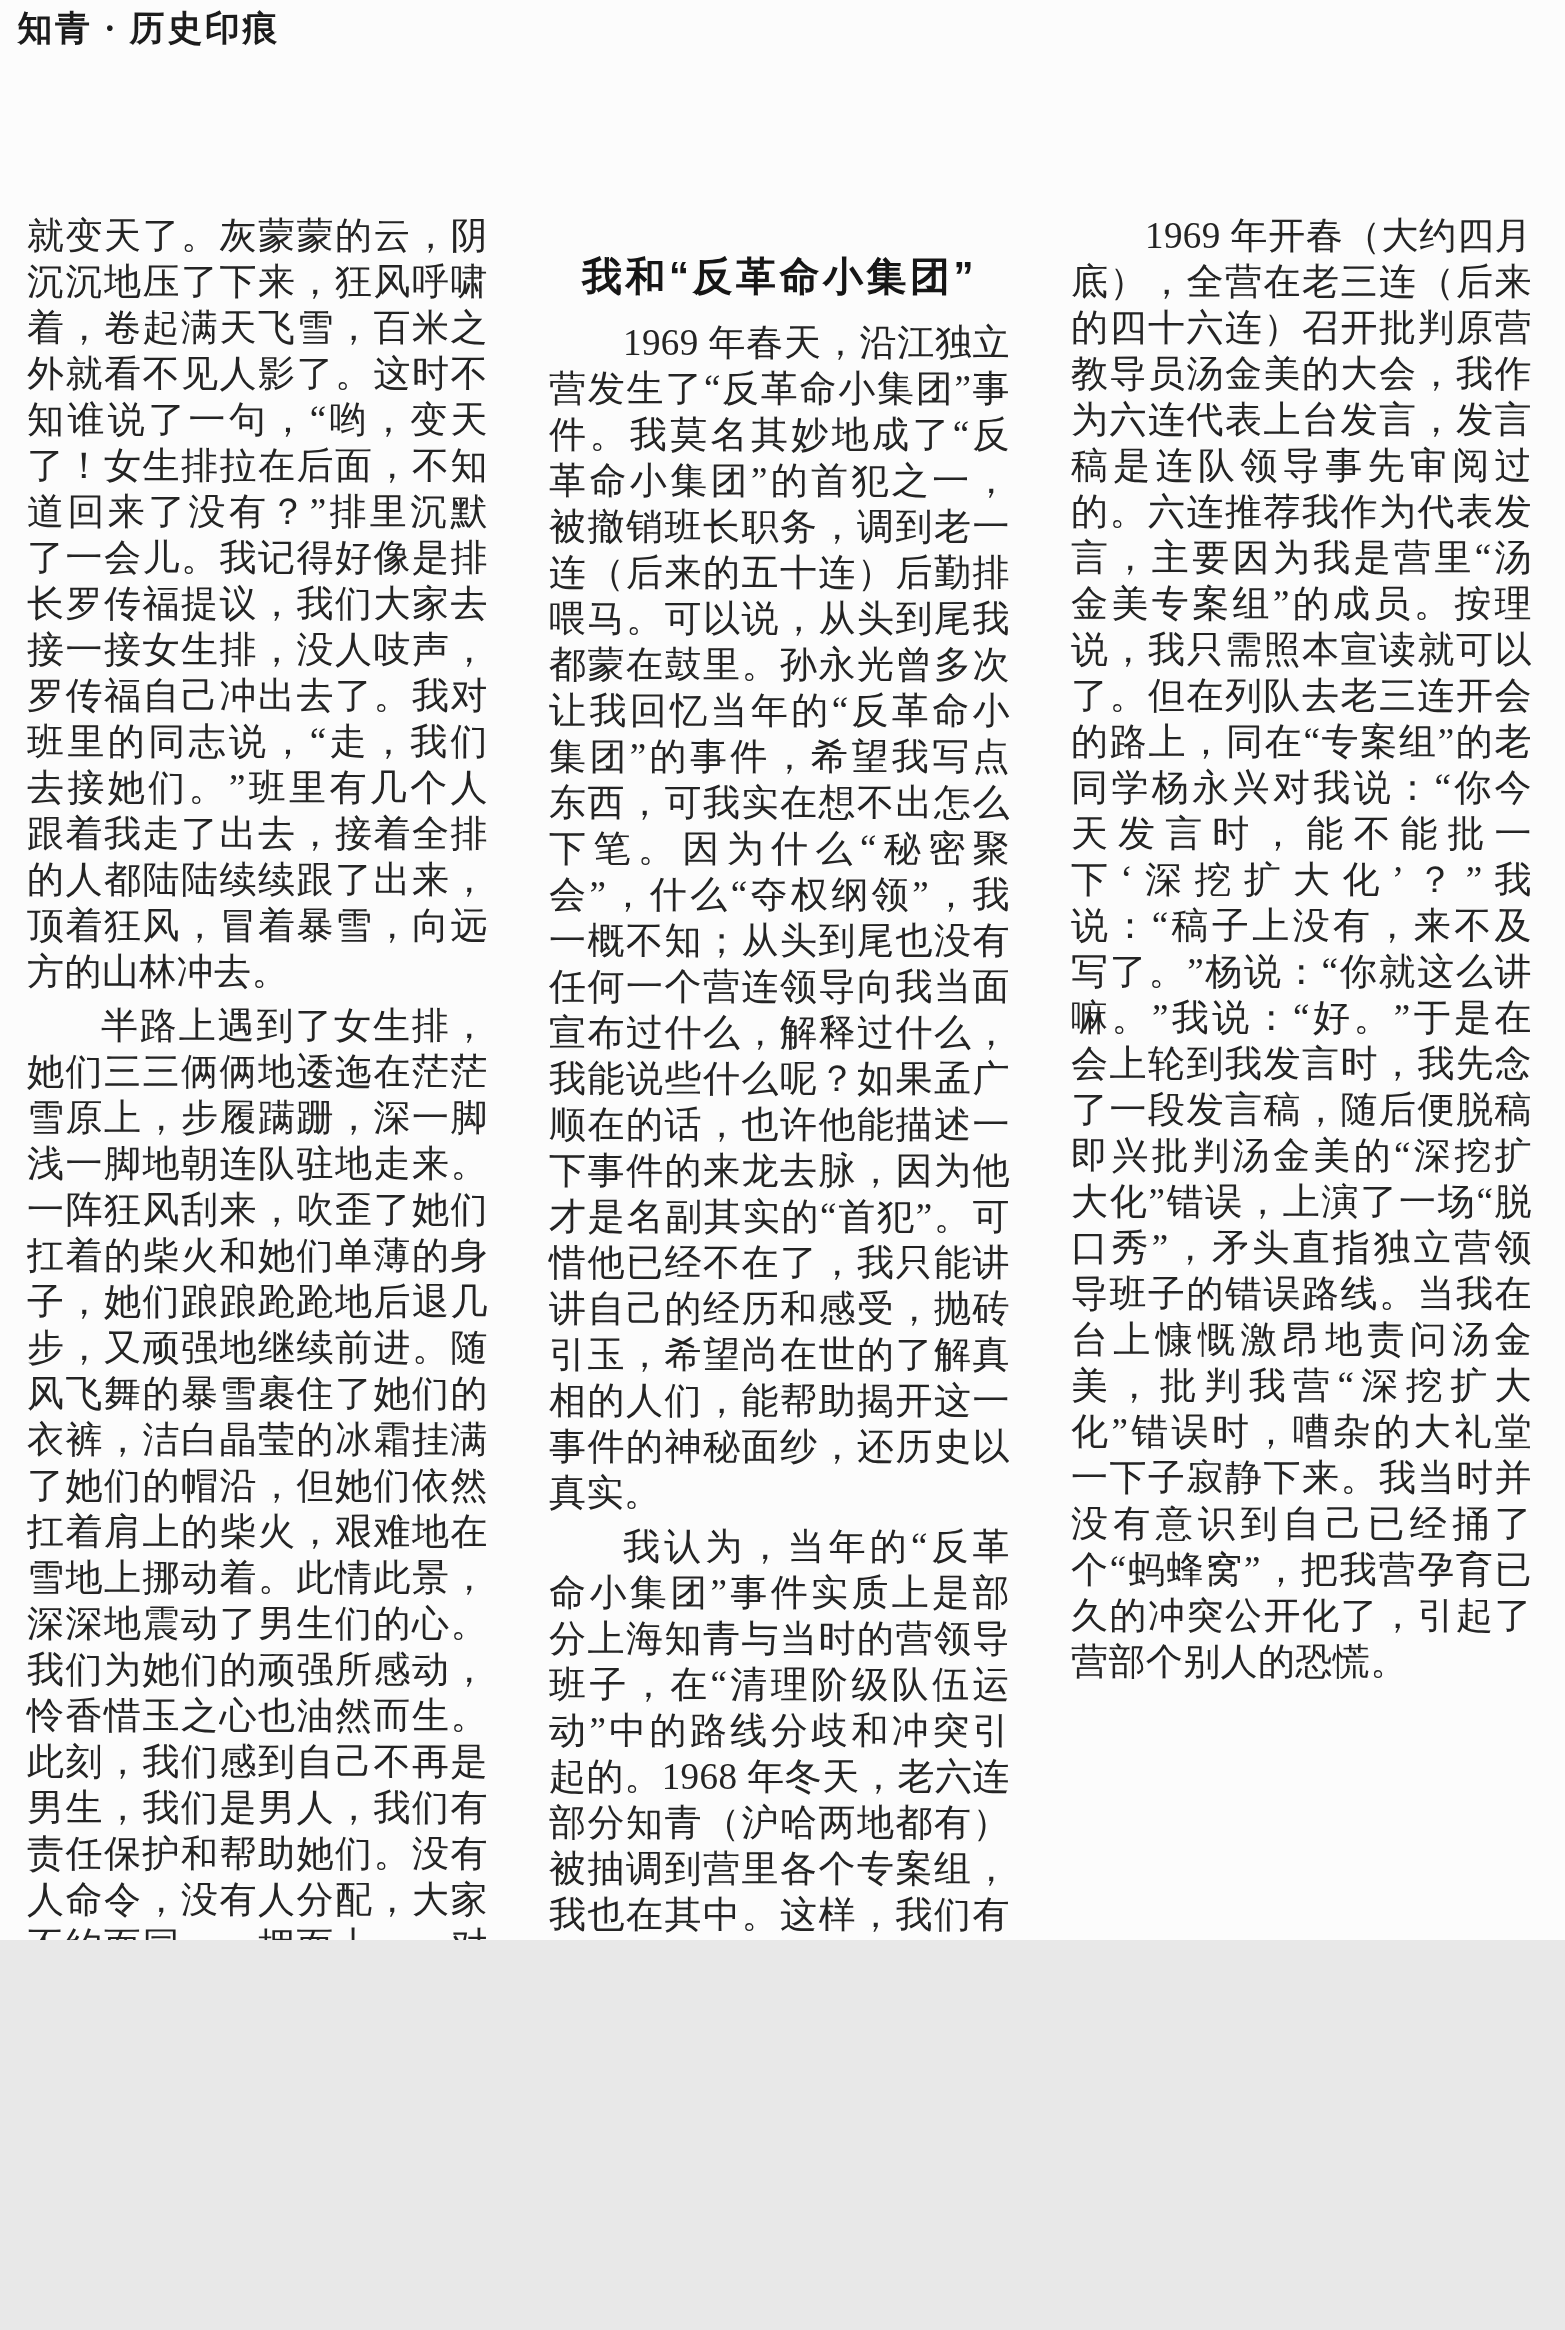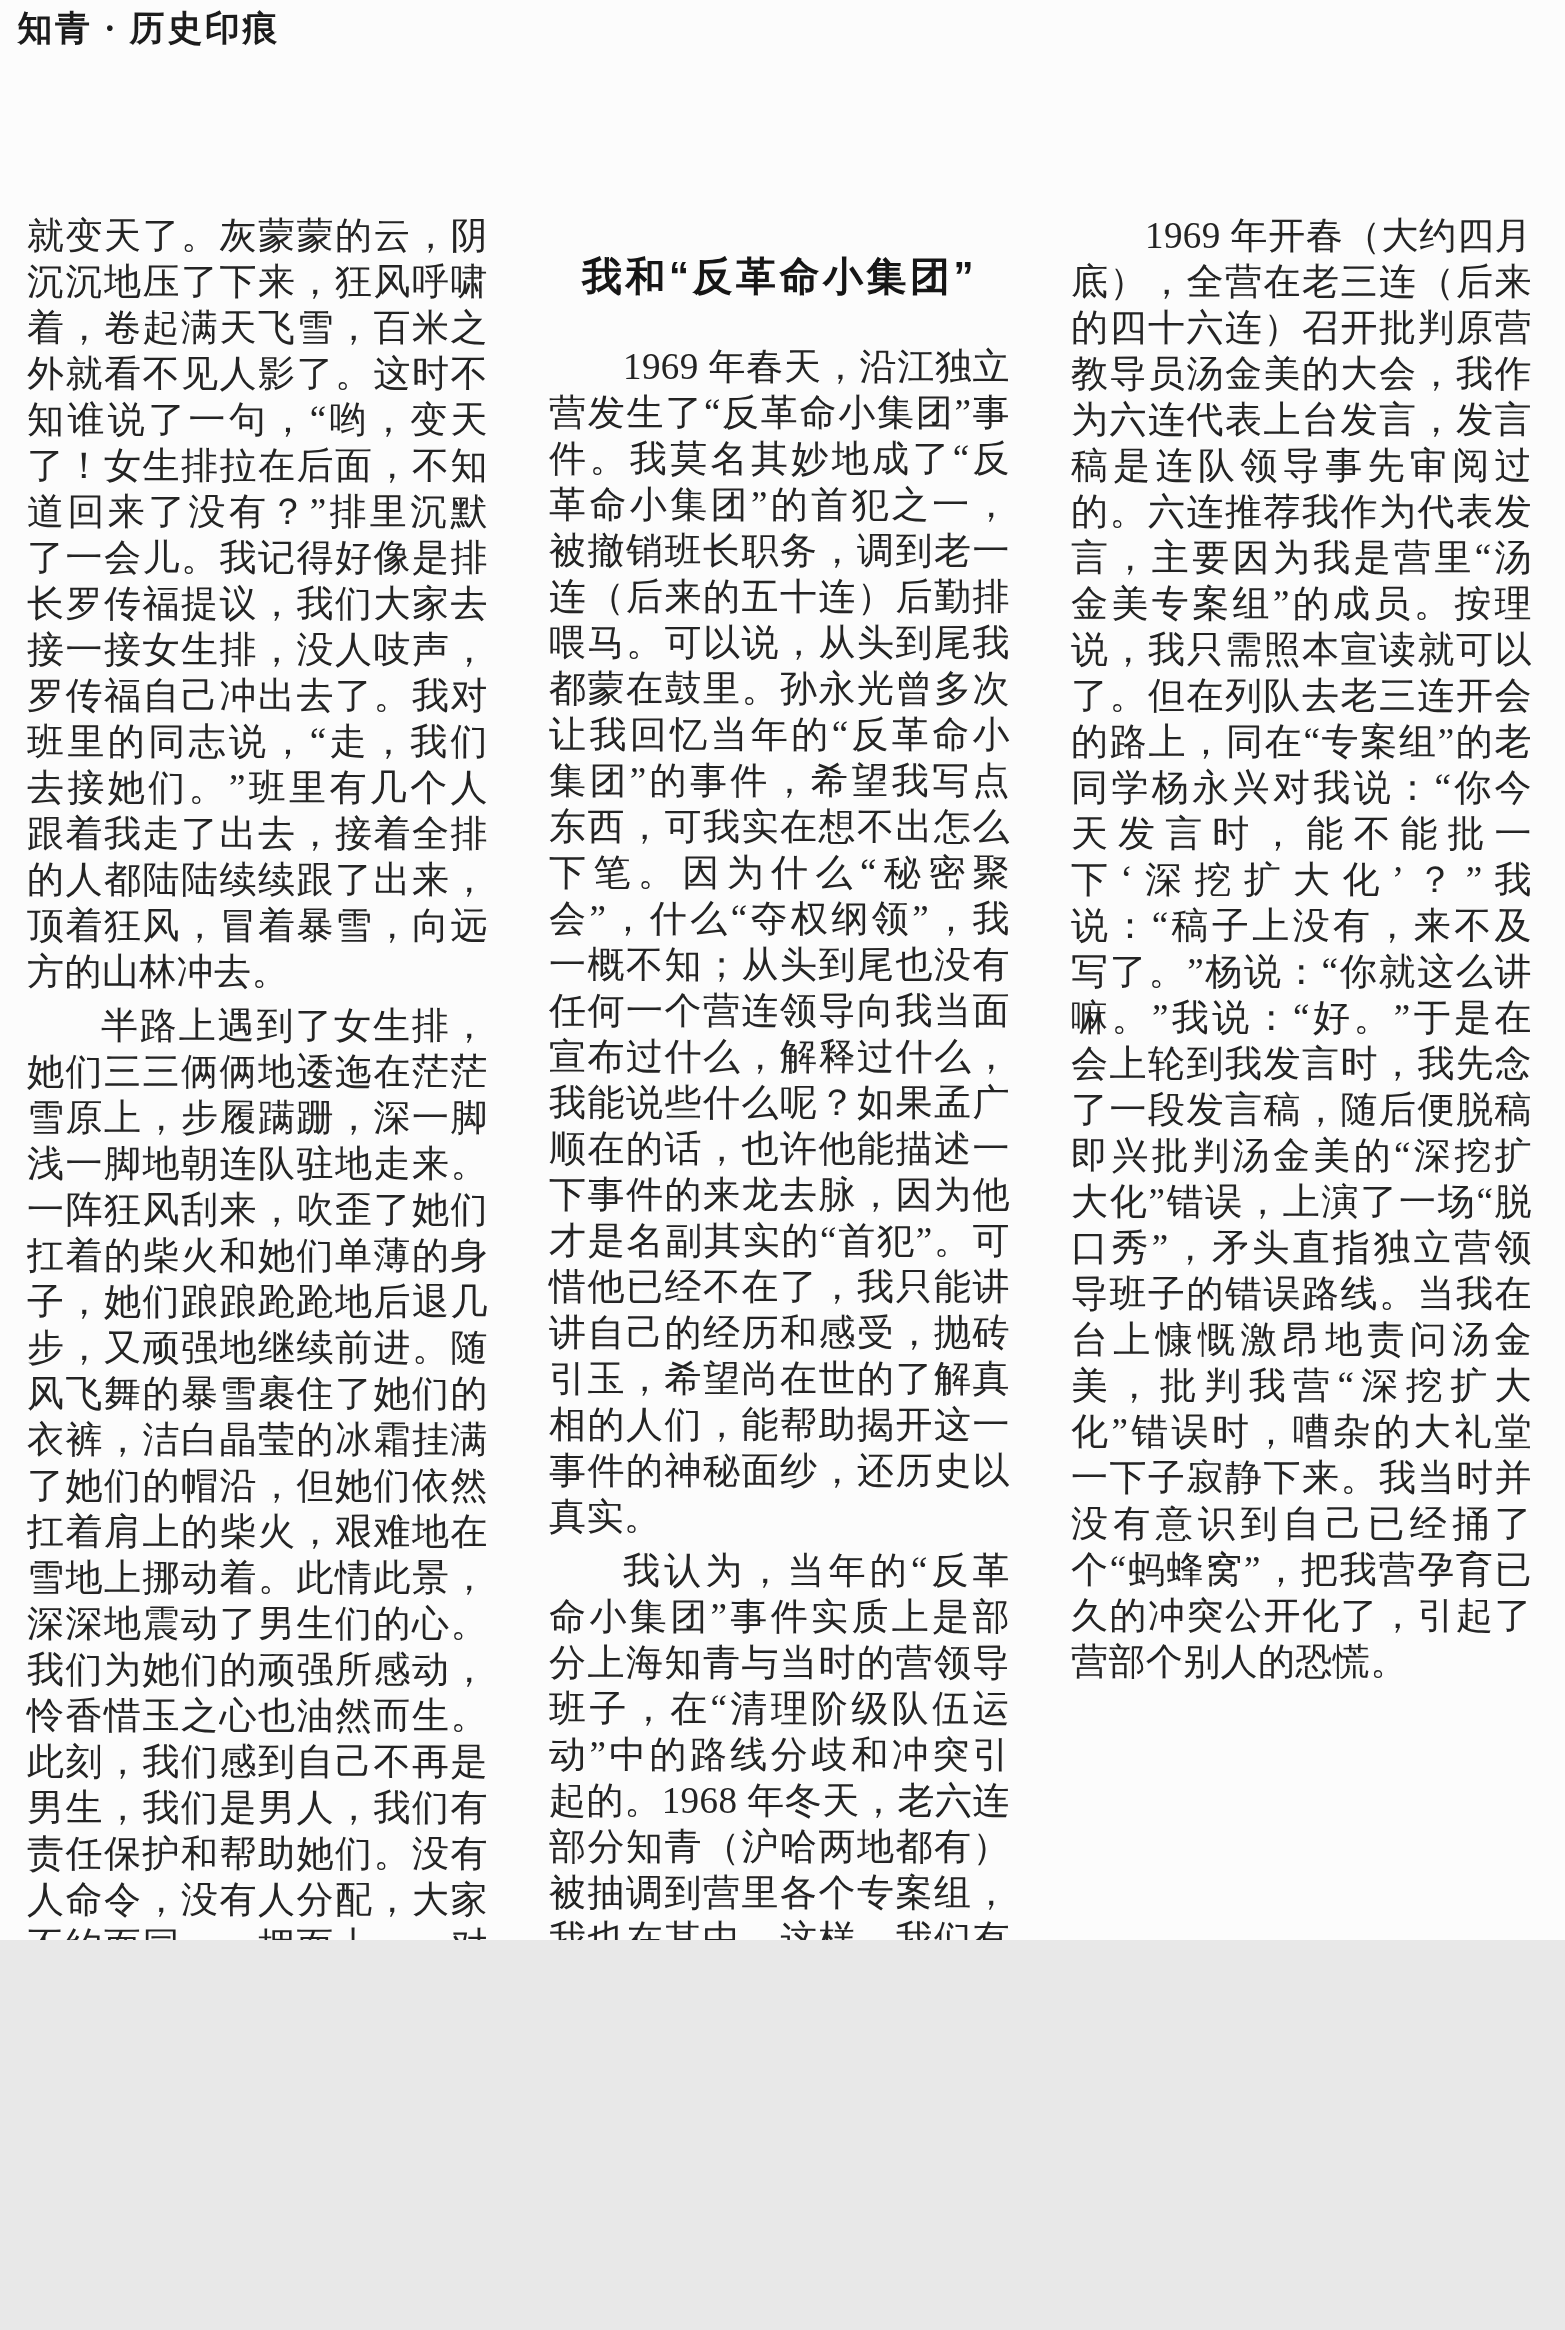--- a/index.html
+++ b/index.html
@@ -47,21 +47,21 @@
   }
   p.indent { text-indent: 2em; }
   h2.heading {
     font-family: "Liberation Sans", "DejaVu Sans", sans-serif;
     font-weight: bold;
     font-size: 40px;
     line-height: 46px;
     text-align: center;
     letter-spacing: 3.5px;
     color: #161616;
-    margin: 48px 0 45px 0;
+    margin: 48px 0 21px 0;
     padding: 0;
   }
   .footer {
     position: absolute;
     left: 26px;
     top: 2262px;
     display: flex;
     align-items: baseline;
     gap: 24px;
     font-family: "Liberation Sans", "DejaVu Sans", sans-serif;

